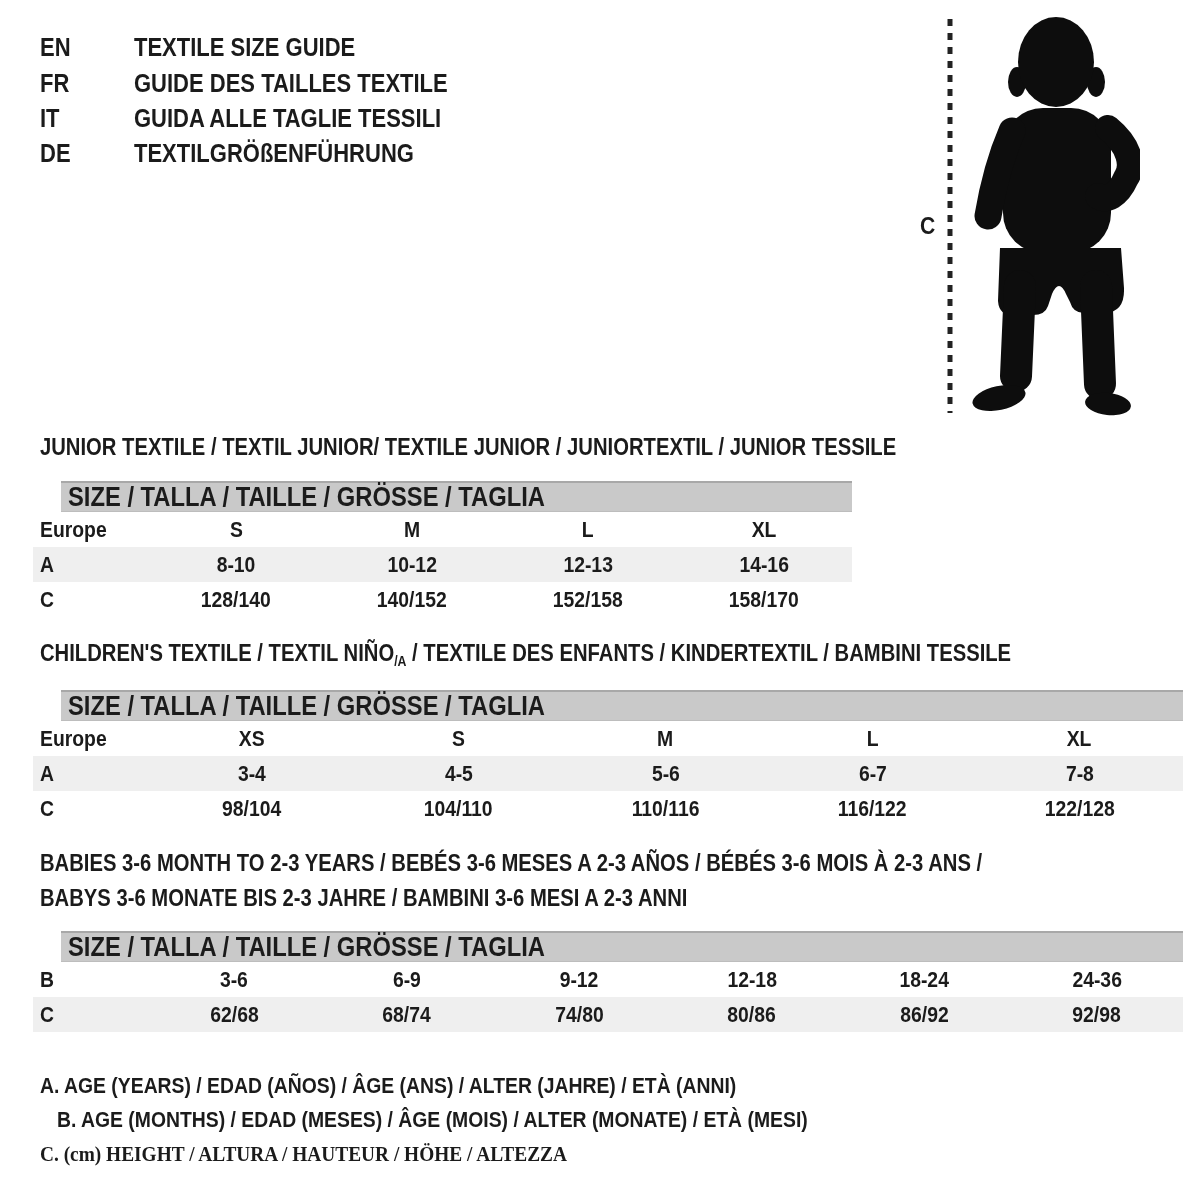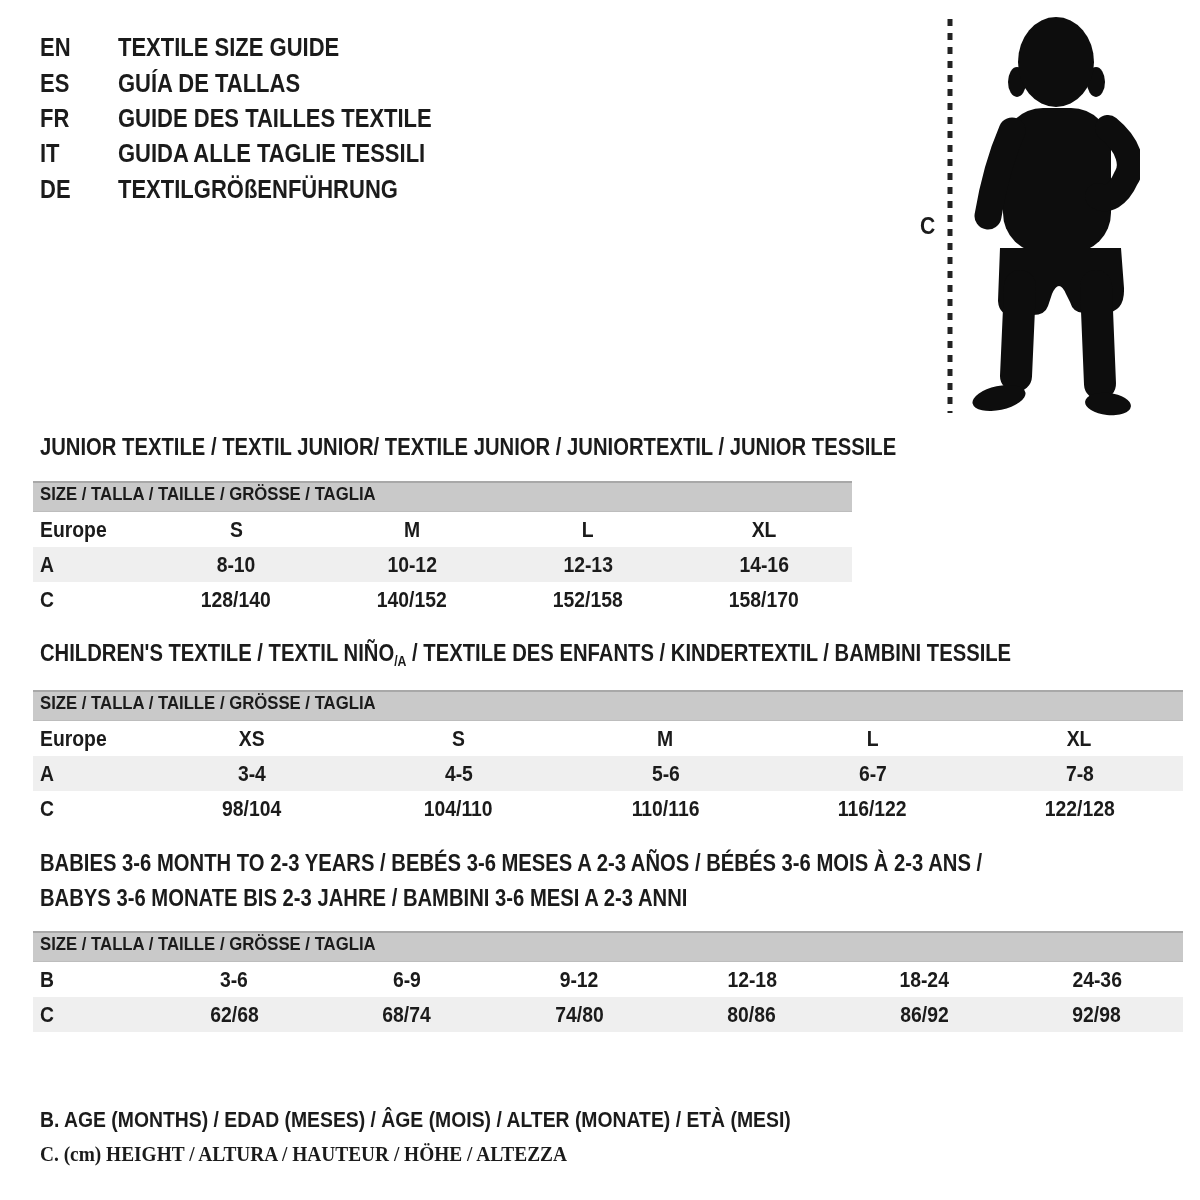--- a/index.html
+++ b/index.html
@@ -12,21 +12,21 @@
   .canvas {
     position:relative; width:1200px; height:1200px;
     background:#ffffff; overflow:hidden; font-weight:bold;
   }
   
   .cond   { display:inline-block; transform:scaleX(0.88); transform-origin:0 50%; white-space:nowrap; }
   .cond-c { display:inline-block; transform:scaleX(0.88); transform-origin:50% 50%; white-space:nowrap; }
 
   
   .lang-block { position:absolute; left:40px; top:30px; }
-  .lang-row   { display:flex; height:35.4px; align-items:center; font-size:25px; }
+  .lang-row   { display:flex; height:35.4px; align-items:center; font-size:25px;gap:16px; }
   .lang-code  { width:78px; }
 
   
   .figure  { position:absolute; left:900px; top:16px; width:240px; height:400px; }
   .figure svg { display:block; width:240px; height:400px; }
   .c-label { position:absolute; left:920px; top:212px; font-size:24px; }
 
   
   .sec-title { position:absolute; left:40px; font-size:23px; line-height:26px; }
   #junior-title   { top:434px; }
@@ -37,46 +37,42 @@
 
   
   .size-table { position:absolute; left:33px; }
   #junior-table   { top:481px; width:819px;  }
   #children-table { top:690px; width:1150px; }
   #babies-table   { top:931px; width:1150px; }
 
   .size-bar {
     height:31px; background:#c9c9c9;
     border-top:2px solid #a8a8a8; border-bottom:1px solid #bdbdbd;
-    display:flex; align-items:flex-start; padding-left:7px; font-size:19px;
+    display:flex; align-items:center; padding-left:7px; font-size:27px;margin-left:28px;
   }
   .t-row  { height:35px; display:flex; align-items:center; font-size:22px; }
   .stripe { background:#efefef; }
   .t-label{ width:115px; padding-left:7px; }
   .t-cell { flex:1; display:flex; justify-content:center; }
 
   
   .legend-line { position:absolute; left:40px; font-size:22px; }
   #legend-a { top:1073px; }
-  #legend-b { top:1107px; }
+  #legend-b { top:1107px;margin-left:17px; }
   #legend-c { top:1141px;font-family:Liberation Serif, serif; }
 </style>
 </head>
 <body>
 
 <div class="canvas">
 
   <div class="lang-block">
     <div class="lang-row">
       <span class="lang-code"><span class="cond">EN</span></span>
       <span class="cond">TEXTILE SIZE GUIDE</span>
-    </div>
-    <div class="lang-row">
-      <span class="lang-code"><span class="cond">ES</span></span>
-      <span class="cond">GUÍA DE TALLAS</span>
     </div>
     <div class="lang-row">
       <span class="lang-code"><span class="cond">FR</span></span>
       <span class="cond">GUIDE DES TAILLES TEXTILE</span>
     </div>
     <div class="lang-row">
       <span class="lang-code"><span class="cond">IT</span></span>
       <span class="cond">GUIDA ALLE TAGLIE TESSILI</span>
     </div>
     <div class="lang-row">
@@ -283,20 +279,23 @@
         </div>
       <div class="t-cell">
           <span class="cond-c">86/92</span>
         </div>
       <div class="t-cell">
           <span class="cond-c">92/98</span>
         </div>
     </div>
   </div>
 
+  <div class="legend-line" id="legend-a">
+    <span class="cond">A. AGE (YEARS) / EDAD (AÑOS) / ÂGE (ANS) / ALTER (JAHRE) / ETÀ (ANNI)</span>
+  </div>
   <div class="legend-line" id="legend-b">
     <span class="cond">B. AGE (MONTHS) / EDAD (MESES) / ÂGE (MOIS) / ALTER (MONATE) / ETÀ (MESI)</span>
   </div>
   <div class="legend-line" id="legend-c">
     <span class="cond">C. (cm) HEIGHT / ALTURA / HAUTEUR / HÖHE / ALTEZZA</span>
   </div>
 
 </div>
 
 </body></html>

